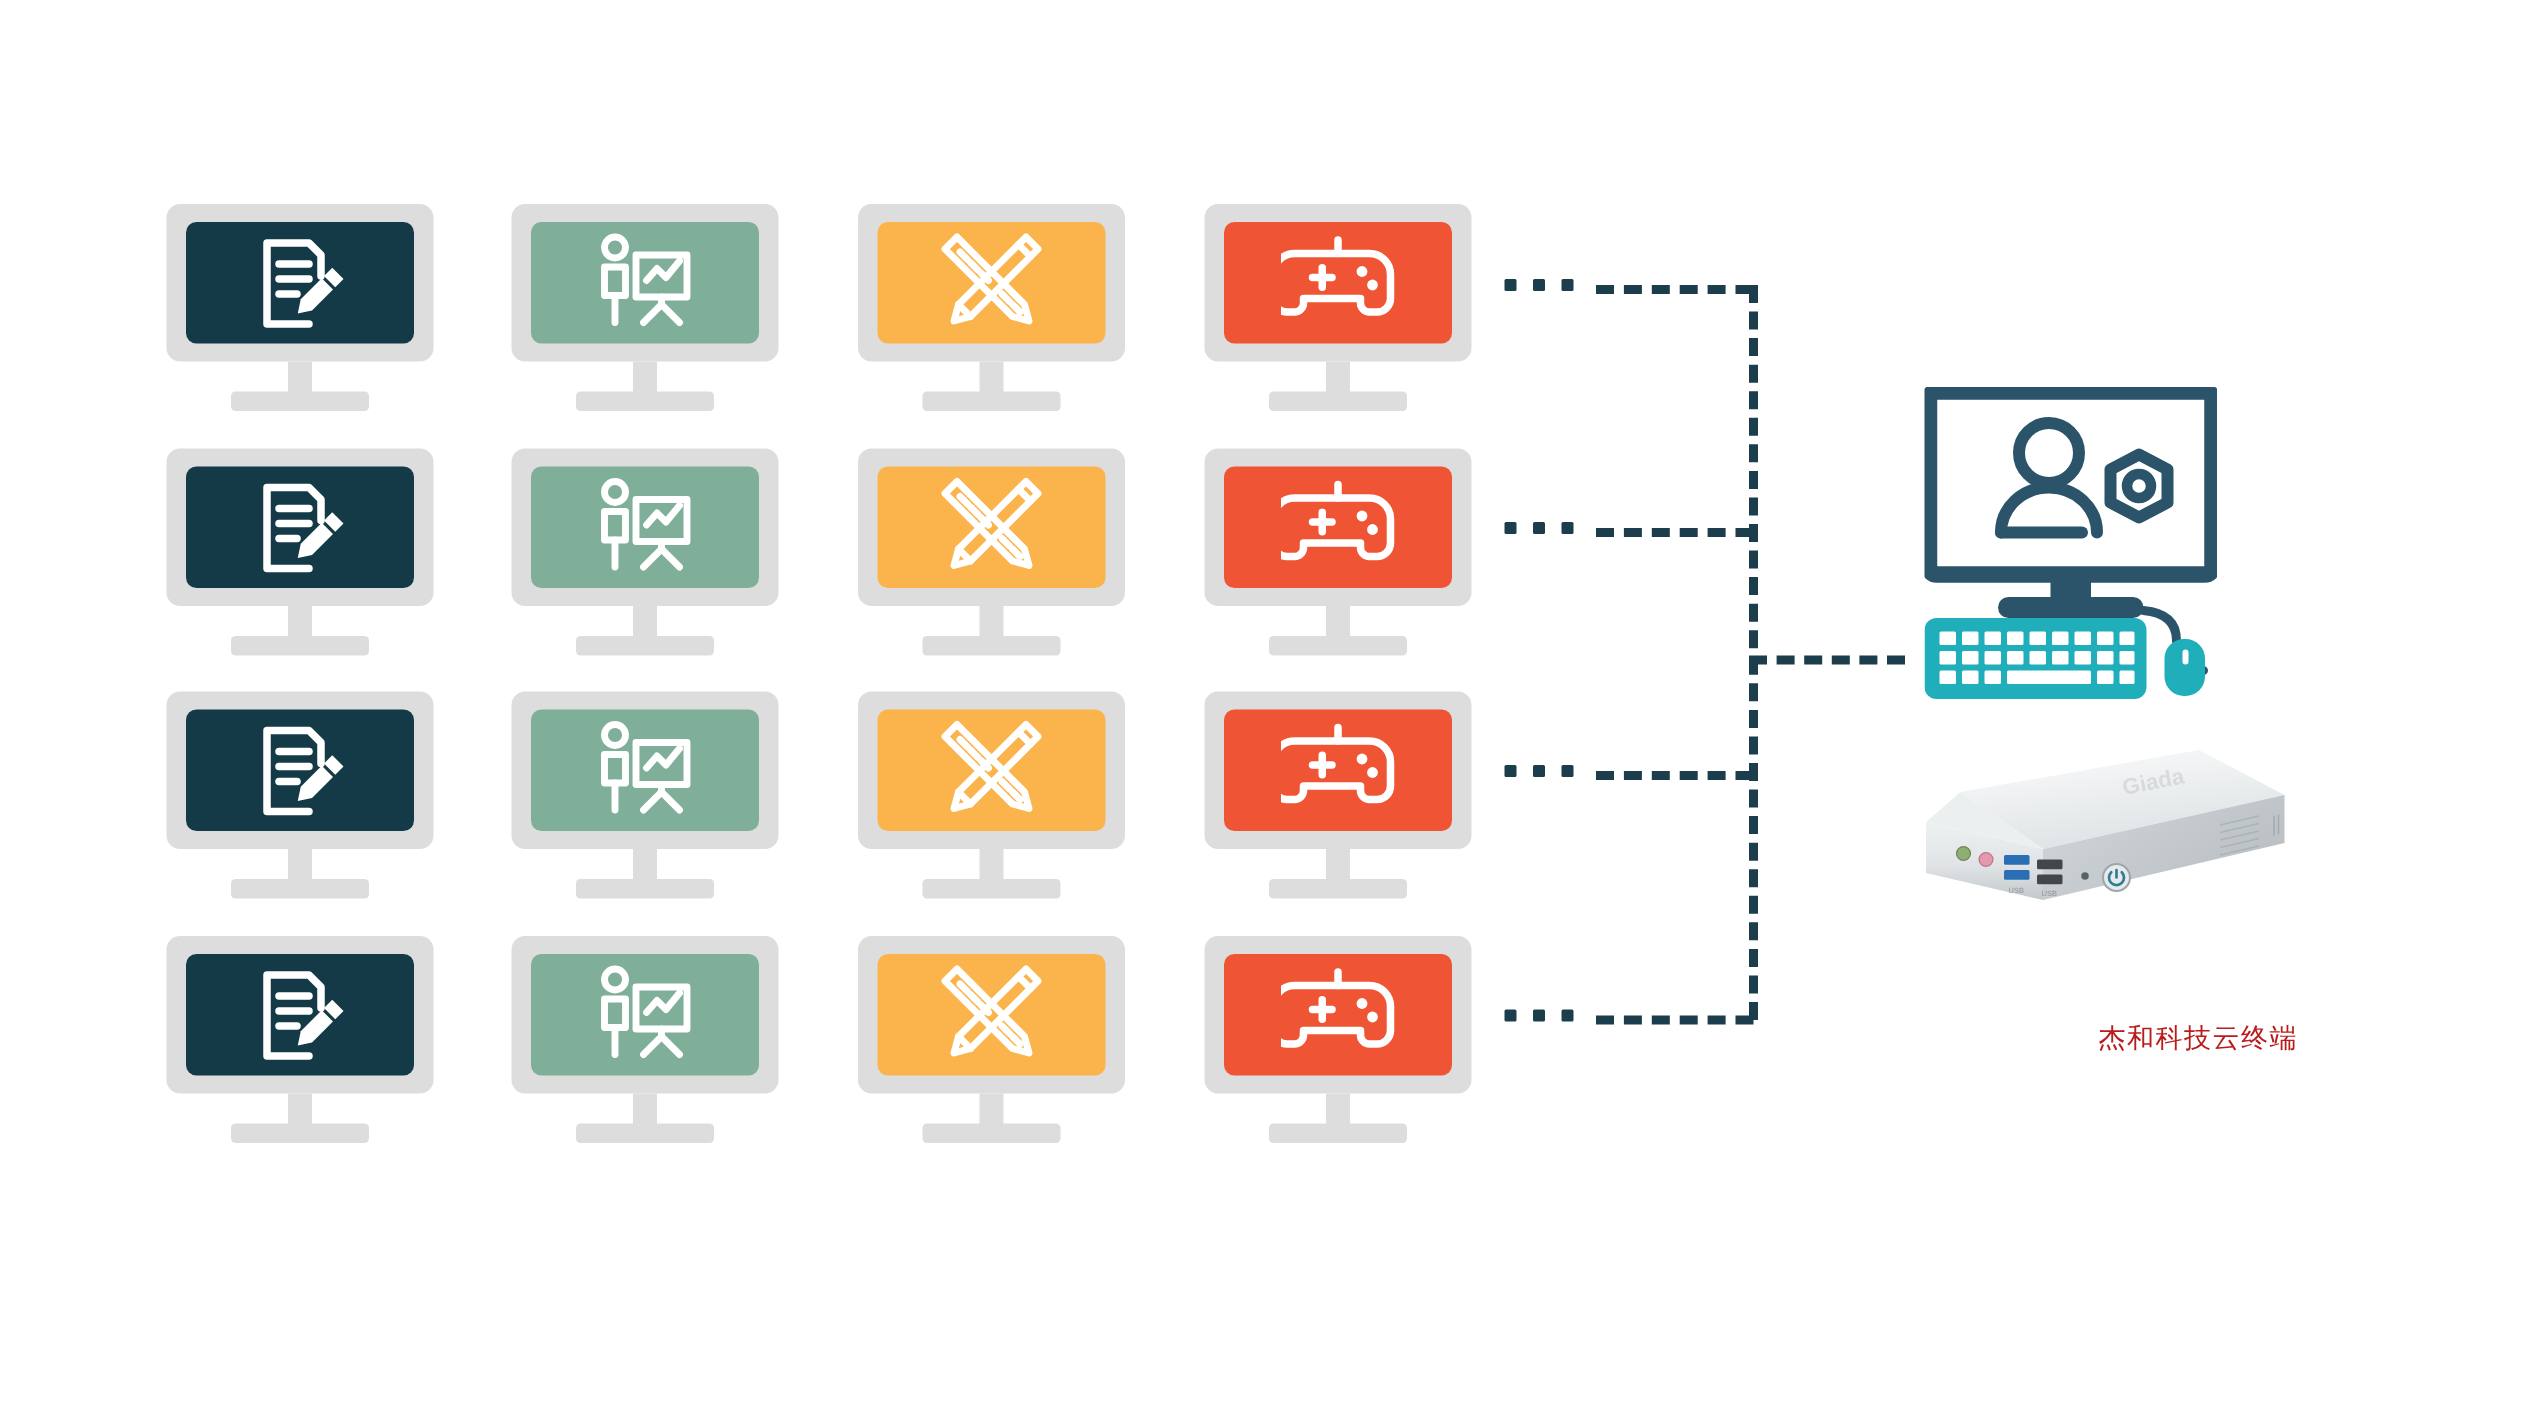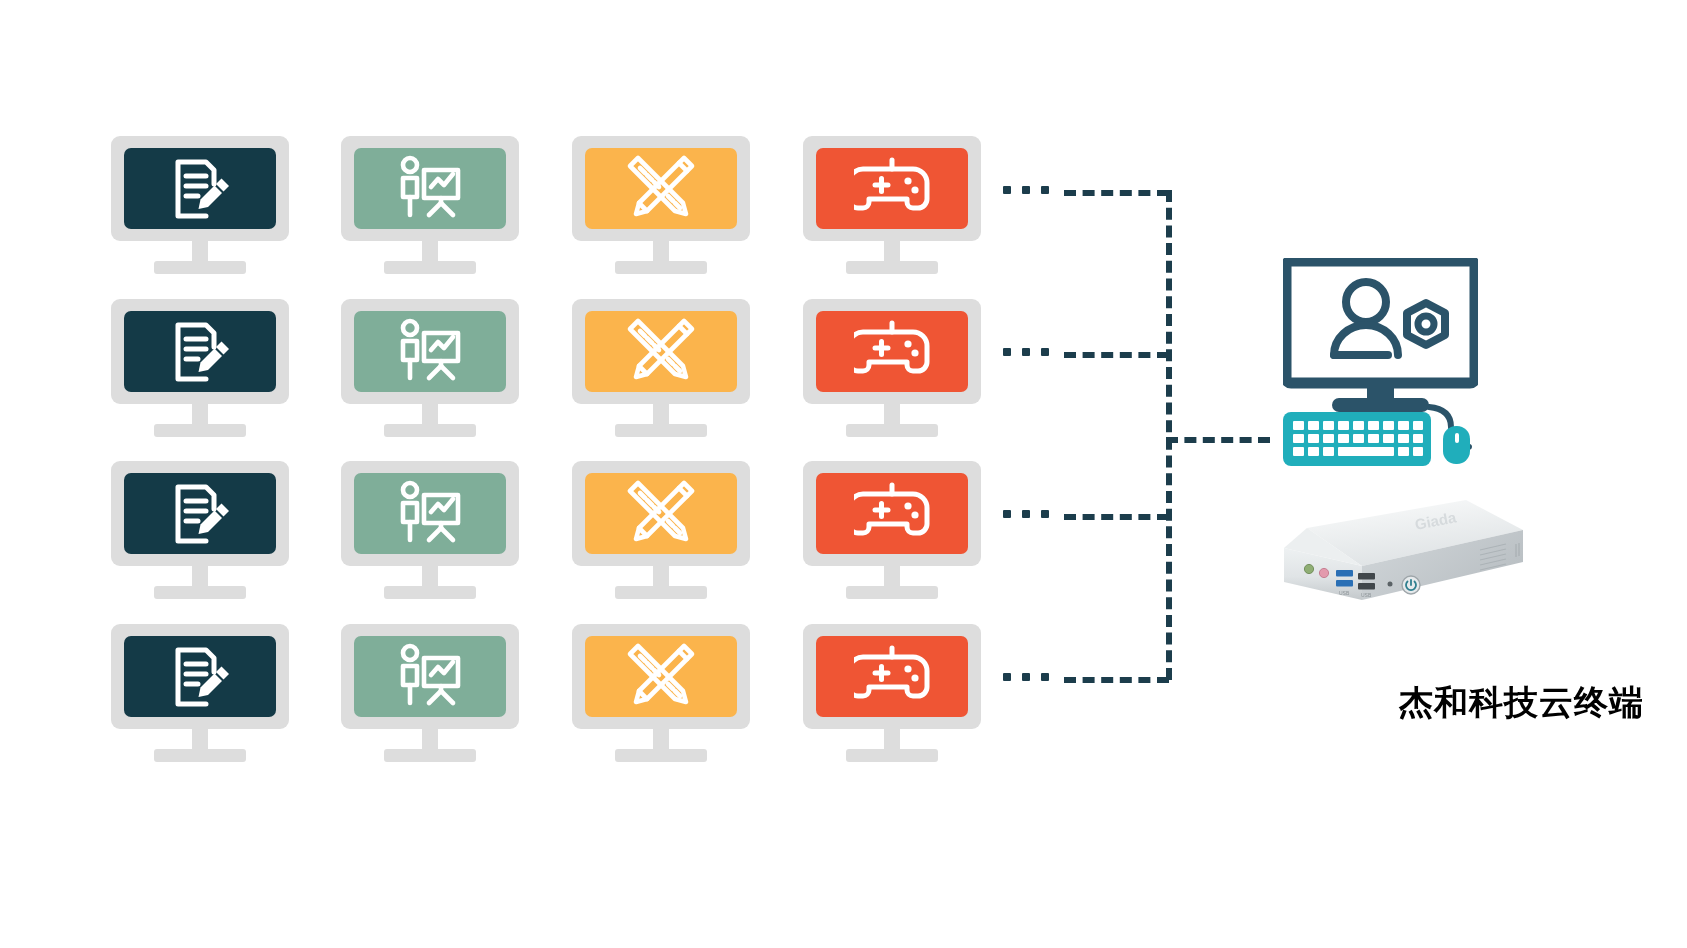--- a/index.html
+++ b/index.html
@@ -39,21 +39,21 @@
   }
   .dash-v{
     position:absolute;width:0;
     border-left:6px dashed #1c3d4c;
   }
 
   
   #admin{position:absolute;}
   #minipc{position:absolute;}
   #pc-label{
-    position:absolute;color:#000000;font-size:34px;font-weight:bold;
+    position:absolute;color:#b91c1c;font-size:18px;font-weight:normal;
     letter-spacing:1px;white-space:nowrap;
   }
 </style>
 </head>
 <body>
 
 <div id="stage">
 
   <div id="grid">
       <div class="client" style="left: 111px; top: 136px;">

